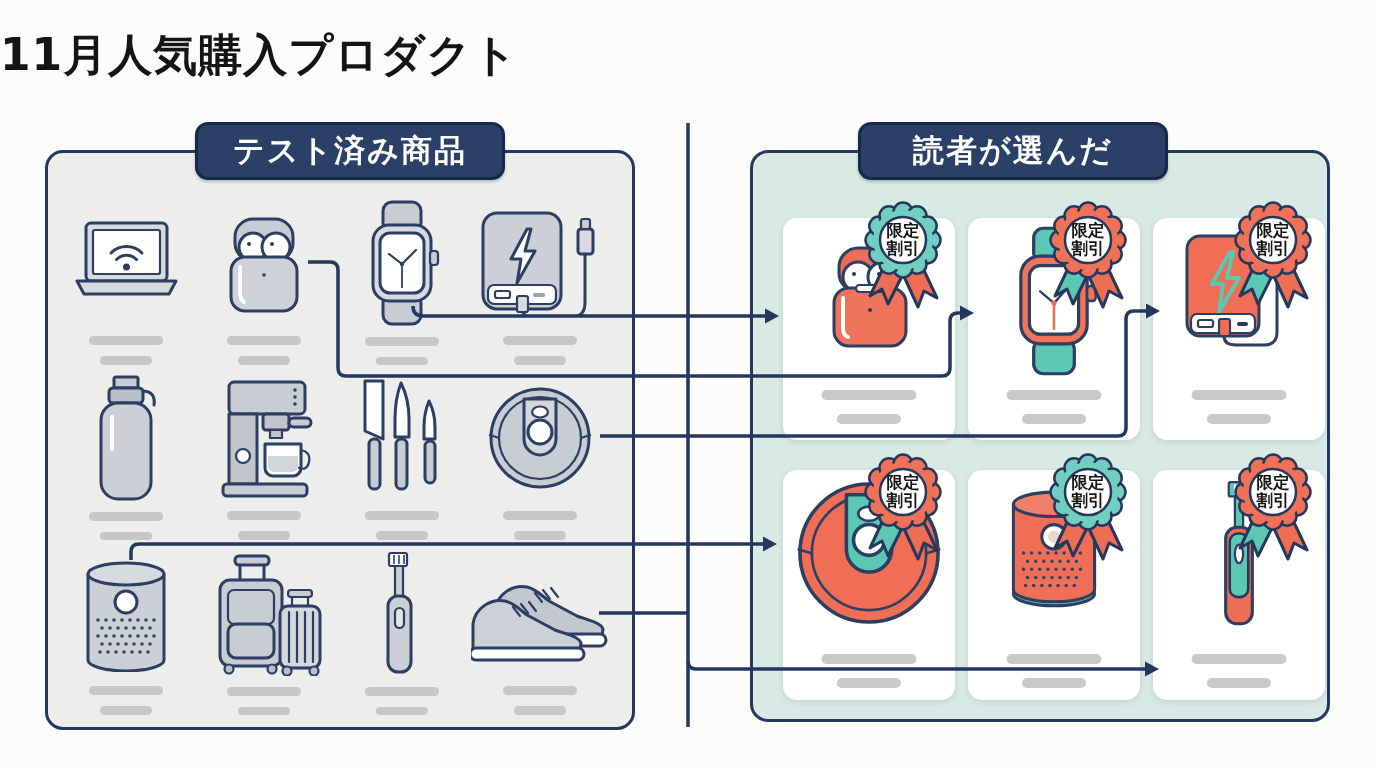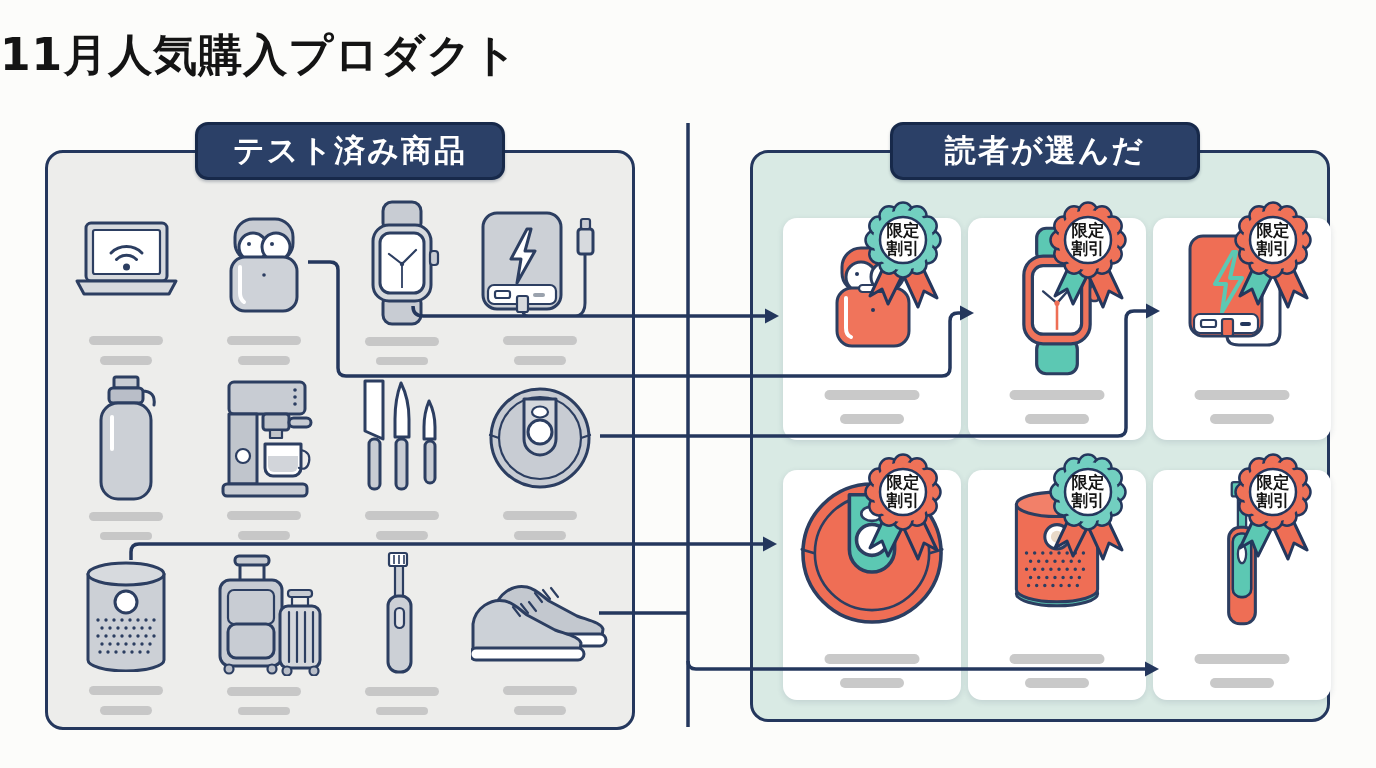--- a/index.html
+++ b/index.html
@@ -22,35 +22,35 @@
     background:#d9eae4;border:3px solid #24375d;border-radius:18px;box-sizing:border-box;
   }
   .hdr{
     position:absolute;top:122px;height:58px;box-sizing:border-box;
     background:#2b4067;border:3px solid #17294a;border-radius:13px;
     display:flex;align-items:center;justify-content:center;
     color:#ffffff;font-size:31px;font-weight:800;letter-spacing:2px;
     box-shadow:0 2px 3px rgba(20,35,60,.25);z-index:5;
   }
   .hdr-left{left:195px;width:310px;}
-  .hdr-right{left:890px;width:310px;}
+  .hdr-right{left:858px;width:310px;}
   
   .lgrid{
     position:absolute;left:45px;top:150px;width:590px;height:580px;
     display:grid;grid-template-columns:repeat(4,1fr);grid-template-rows:repeat(3,175px);
     padding:50px 26px 0 12px;box-sizing:border-box;z-index:2;
   }
   .item{display:flex;flex-direction:column;align-items:center;justify-content:flex-end;padding-bottom:10px;}
   .item .icn{flex:1;display:flex;align-items:center;justify-content:center;}
   .bar1{width:74px;height:9px;border-radius:5px;background:#c7c7c7;margin-top:11px;}
   .bar2{width:52px;height:9px;border-radius:5px;background:#c7c7c7;margin-top:11px;}
   
   .card{
     position:absolute;width:172px;background:#ffffff;border-radius:14px;
-    box-shadow:0 2px 6px rgba(40,60,90,.14);z-index:2;padding-left:6px;
+    box-shadow:0 2px 6px rgba(40,60,90,.14);z-index:2;
   }
   .card.r1{top:218px;height:222px;}
   .card.r2{top:470px;height:230px;}
   .c1{left:783px;} .c2{left:968px;} .c3{left:1153px;}
   .card .prod{position:absolute;left:50%;transform:translateX(-50%);}
   .cbar1{position:absolute;left:50%;transform:translateX(-50%);width:95px;height:10px;border-radius:5px;background:#c9c9c9;}
   .cbar2{position:absolute;left:50%;transform:translateX(-50%);width:64px;height:10px;border-radius:5px;background:#c9c9c9;}
   .r1 .cbar1{bottom:40px;} .r1 .cbar2{bottom:16px;}
   .r2 .cbar1{bottom:36px;} .r2 .cbar2{bottom:12px;}
   .badge{position:absolute;left:70px;top:-30px;z-index:6;}

